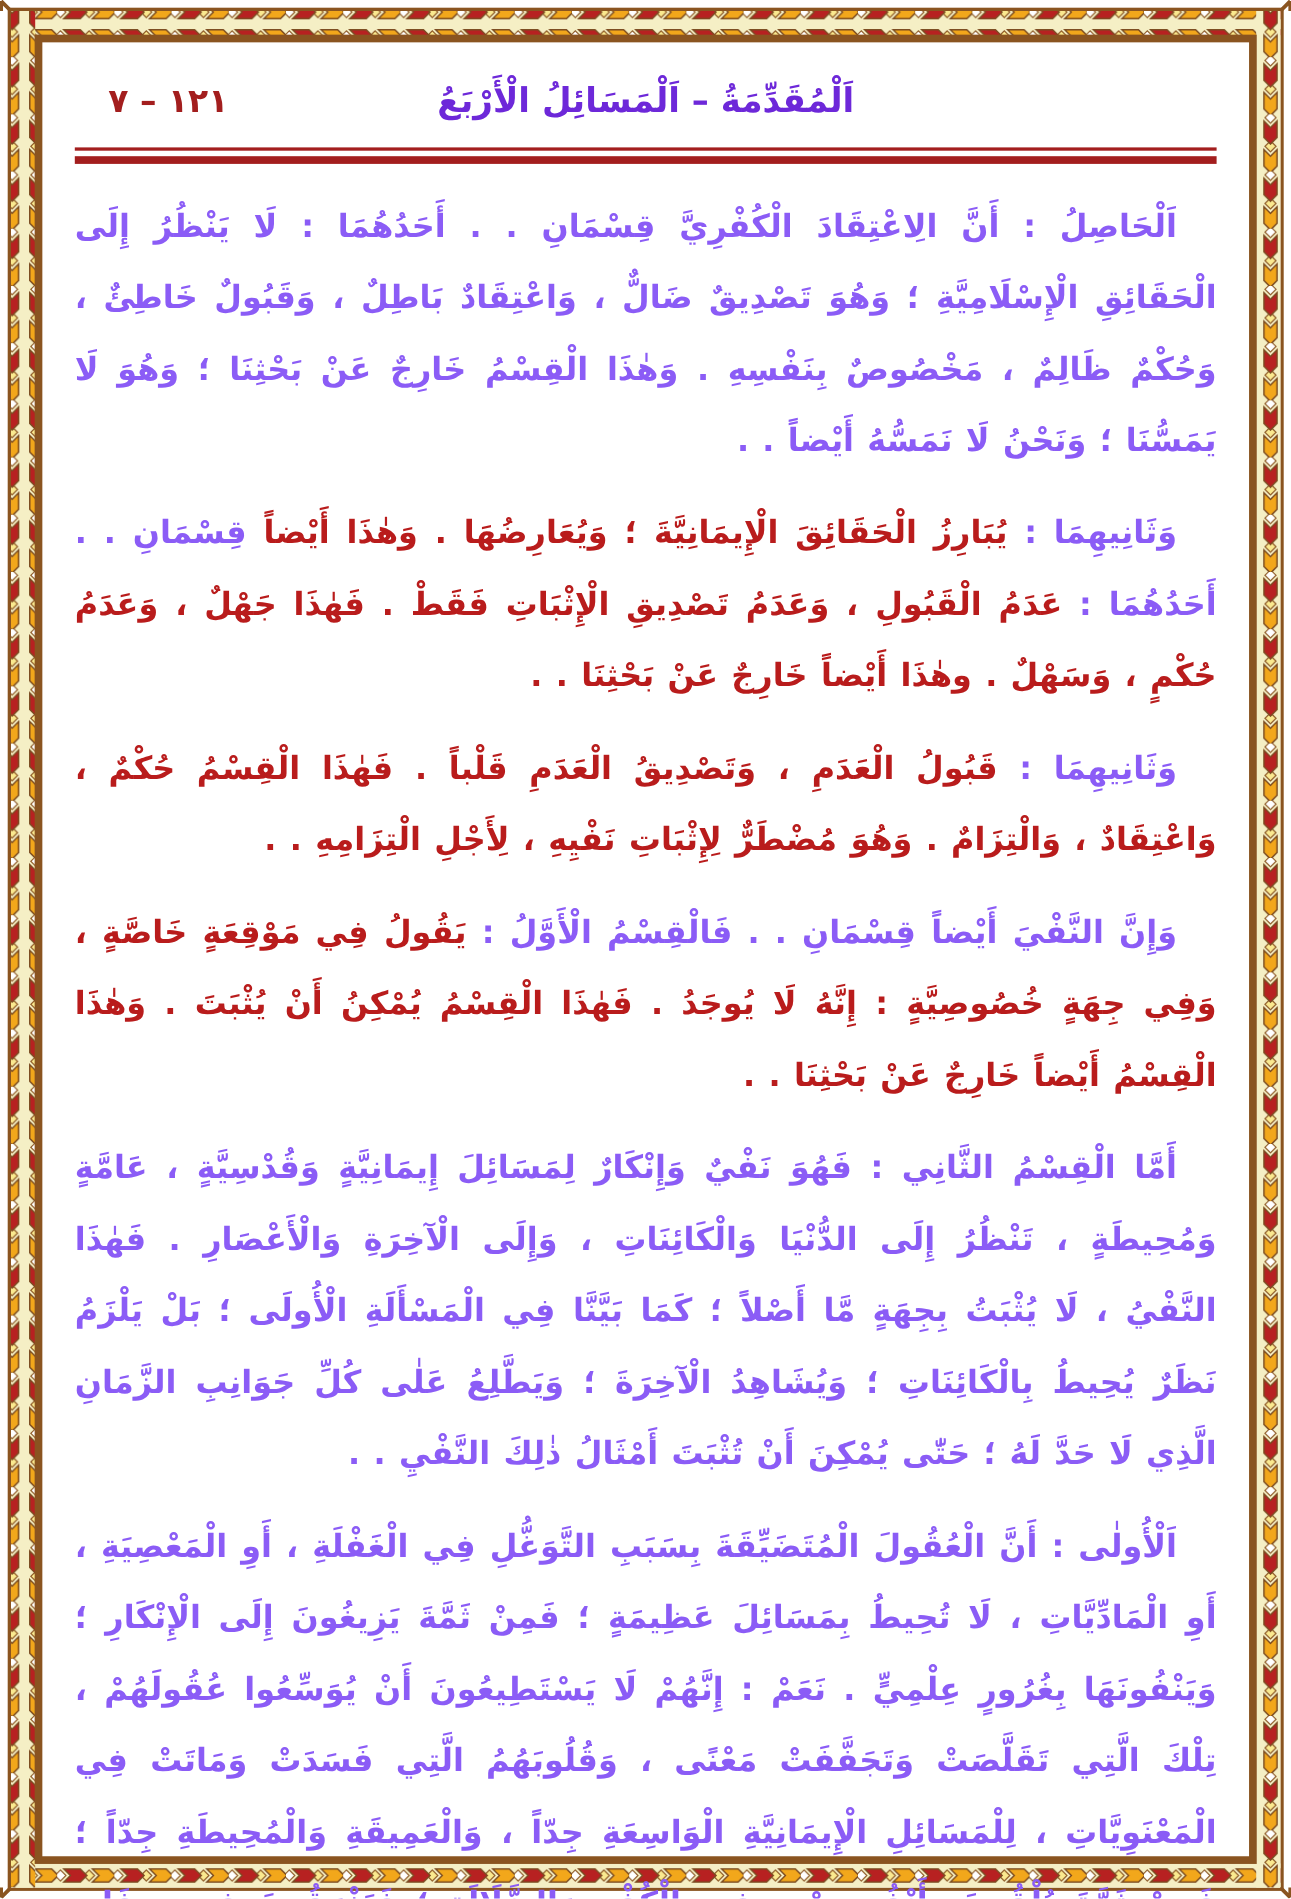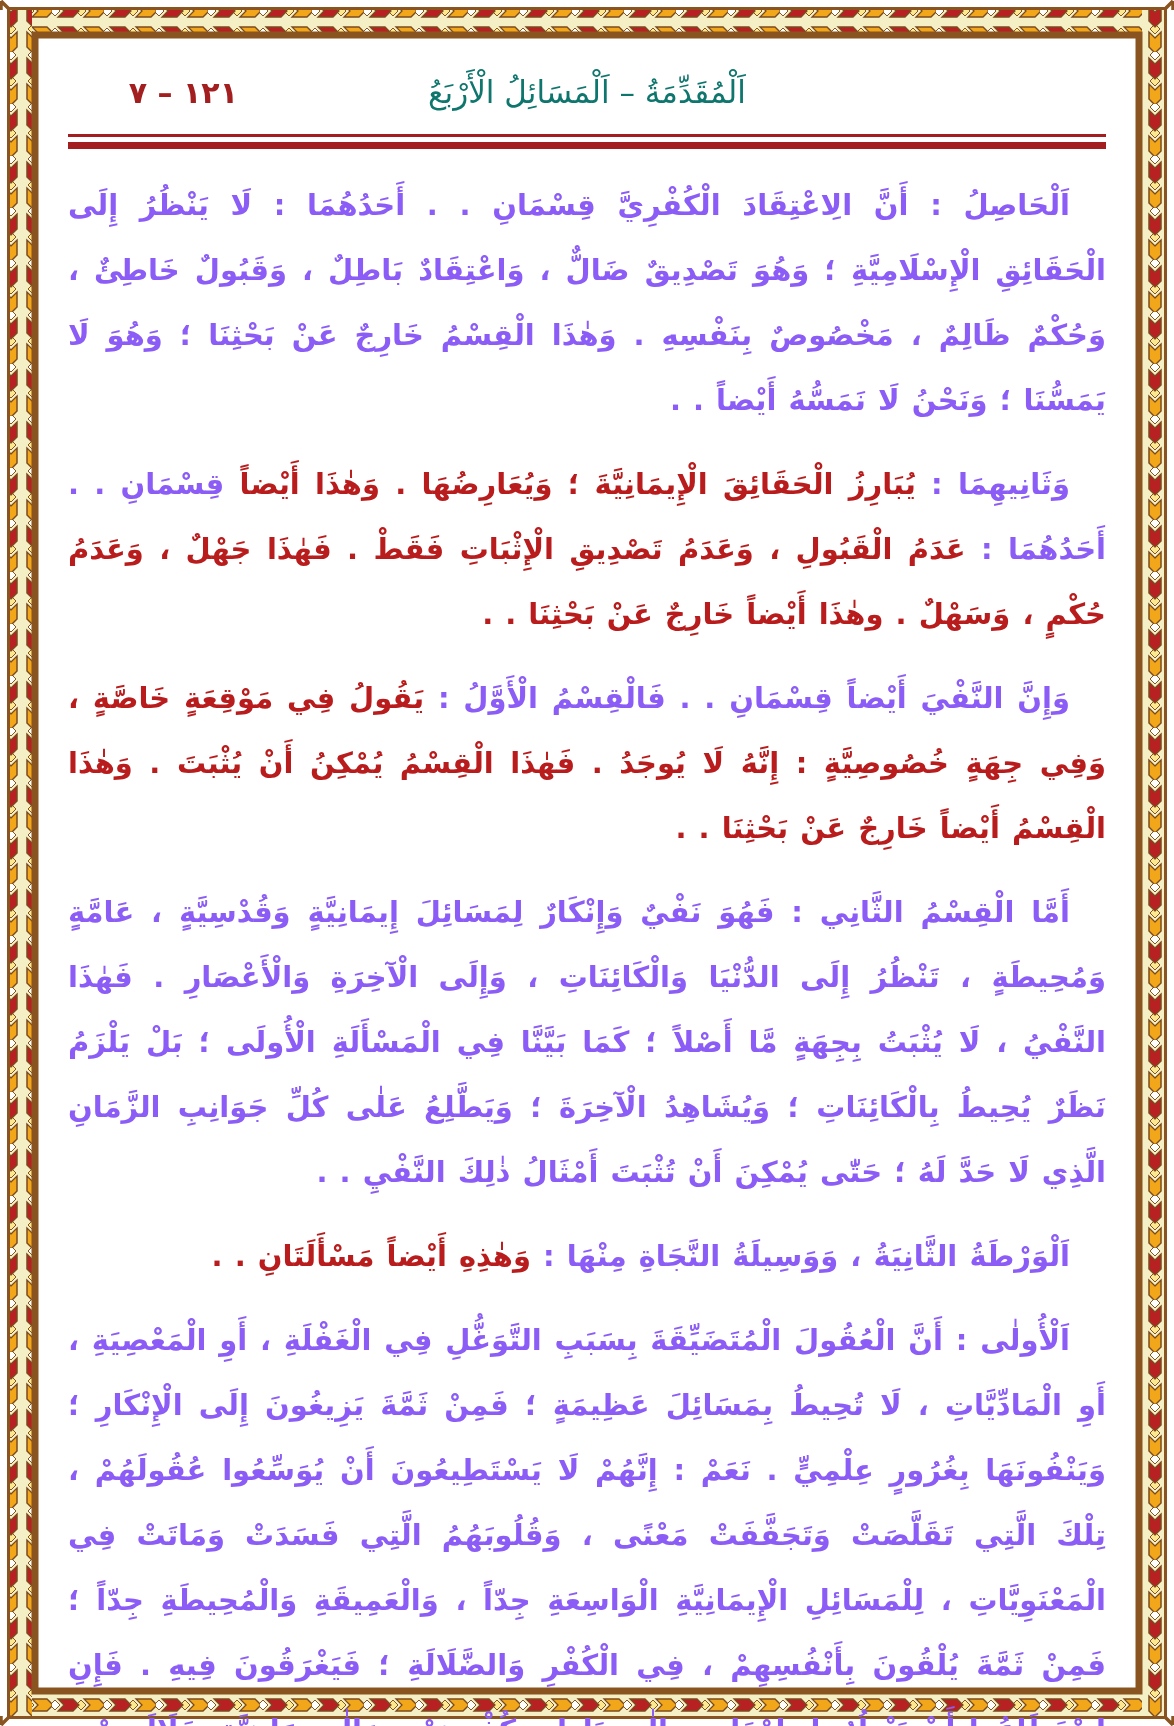--- a/index.html
+++ b/index.html
@@ -23,32 +23,32 @@
   .header {
     direction:rtl;
     display:grid;
     grid-template-columns:170px 1fr 170px;
     align-items:center;
     height:72px;
   }
   .page-number {
     grid-column:3;
     direction:ltr;
-    text-align:right;
+    text-align:center;
     font-size:30px;
     font-weight:700;
     color:#A31E1E;
     letter-spacing:2px;
   }
   .page-title {
     grid-column:2;
     text-align:center;
     font-size:31px;
-    font-weight:400;
-    color:#0f766e;
+    font-weight:700;
+    color:#6d28d9;
   }
   .header-rule { margin-top:6px; }
   .header-rule .thin  { height:3px; background:#A31E1E; }
   .header-rule .gap   { height:5px; background:transparent; }
   .header-rule .thick { height:7px; background:#A31E1E; }
   .body-text { margin-top:24px; }
   .para {
     direction:rtl;
     text-align:justify;
     text-align-last:right;
@@ -119,33 +119,33 @@
       <span data-color="red">اَلْحَاصِلُ : أَنَّ الِاعْتِقَادَ الْكُفْرِيَّ قِسْمَانِ . . أَحَدُهُمَا : لَا يَنْظُرُ إِلَى الْحَقَائِقِ الْإِسْلَامِيَّةِ ؛ وَهُوَ تَصْدِيقٌ ضَالٌّ ، وَاعْتِقَادٌ بَاطِلٌ ، وَقَبُولٌ خَاطِئٌ ، وَحُكْمٌ ظَالِمٌ ، مَخْصُوصٌ بِنَفْسِهِ . وَهٰذَا الْقِسْمُ خَارِجٌ عَنْ بَحْثِنَا ؛ وَهُوَ لَا يَمَسُّنَا ؛ وَنَحْنُ لَا نَمَسُّهُ أَيْضاً . .</span>
     </p>
 
     <p class="para">
       <span data-color="red">وَثَانِيهِمَا : </span>
       <span data-color="black">يُبَارِزُ الْحَقَائِقَ الْإِيمَانِيَّةَ ؛ وَيُعَارِضُهَا . وَهٰذَا أَيْضاً </span>
       <span data-color="red">قِسْمَانِ . . أَحَدُهُمَا : </span>
       <span data-color="black">عَدَمُ الْقَبُولِ ، وَعَدَمُ تَصْدِيقِ الْإِثْبَاتِ فَقَطْ . فَهٰذَا جَهْلٌ ، وَعَدَمُ حُكْمٍ ، وَسَهْلٌ . وهٰذَا أَيْضاً خَارِجٌ عَنْ بَحْثِنَا . .</span>
     </p>
 
+    <p class="para">
+      <span data-color="red">وَثَانِيهِمَا : </span>
+      <span data-color="black">قَبُولُ الْعَدَمِ ، وَتَصْدِيقُ الْعَدَمِ قَلْباً . فَهٰذَا الْقِسْمُ حُكْمٌ ، وَاعْتِقَادٌ ، وَالْتِزَامٌ . وَهُوَ مُضْطَرٌّ لِإِثْبَاتِ نَفْيِهِ ، لِأَجْلِ الْتِزَامِهِ . .</span>
+    </p>
 
     <p class="para">
       <span data-color="red">وَإِنَّ النَّفْيَ أَيْضاً قِسْمَانِ . . فَالْقِسْمُ الْأَوَّلُ : </span>
       <span data-color="black">يَقُولُ فِي مَوْقِعَةٍ خَاصَّةٍ ، وَفِي جِهَةٍ خُصُوصِيَّةٍ : إِنَّهُ لَا يُوجَدُ . فَهٰذَا الْقِسْمُ يُمْكِنُ أَنْ يُثْبَتَ . وَهٰذَا الْقِسْمُ أَيْضاً خَارِجٌ عَنْ بَحْثِنَا . .</span>
     </p>
 
     <p class="para">
       <span data-color="red">أَمَّا الْقِسْمُ الثَّانِي : فَهُوَ نَفْيٌ وَإِنْكَارٌ لِمَسَائِلَ إِيمَانِيَّةٍ وَقُدْسِيَّةٍ ، عَامَّةٍ وَمُحِيطَةٍ ، تَنْظُرُ إِلَى الدُّنْيَا وَالْكَائِنَاتِ ، وَإِلَى الْآخِرَةِ وَالْأَعْصَارِ . فَهٰذَا النَّفْيُ ، لَا يُثْبَتُ بِجِهَةٍ مَّا أَصْلاً ؛ كَمَا بَيَّنَّا فِي الْمَسْأَلَةِ الْأُولَى ؛ بَلْ يَلْزَمُ نَظَرٌ يُحِيطُ بِالْكَائِنَاتِ ؛ وَيُشَاهِدُ الْآخِرَةَ ؛ وَيَطَّلِعُ عَلٰى كُلِّ جَوَانِبِ الزَّمَانِ الَّذِي لَا حَدَّ لَهُ ؛ حَتّٰى يُمْكِنَ أَنْ تُثْبَتَ أَمْثَالُ ذٰلِكَ النَّفْيِ . .</span>
     </p>
 
-    <p class="para">
-      <span data-color="red">اَلْوَرْطَةُ الثَّانِيَةُ ، وَوَسِيلَةُ النَّجَاةِ مِنْهَا : </span>
-      <span data-color="black">وَهٰذِهِ أَيْضاً مَسْأَلَتَانِ . .</span>
-    </p>
 
     <p class="para">
       <span data-color="red">اَلْأُولٰى : أَنَّ الْعُقُولَ الْمُتَضَيِّقَةَ بِسَبَبِ التَّوَغُّلِ فِي الْغَفْلَةِ ، أَوِ الْمَعْصِيَةِ ، أَوِ الْمَادِّيَّاتِ ، لَا تُحِيطُ بِمَسَائِلَ عَظِيمَةٍ ؛ فَمِنْ ثَمَّةَ يَزِيغُونَ إِلَى الْإِنْكَارِ ؛ وَيَنْفُونَهَا بِغُرُورٍ عِلْمِيٍّ . نَعَمْ : إِنَّهُمْ لَا يَسْتَطِيعُونَ أَنْ يُوَسِّعُوا عُقُولَهُمْ ، تِلْكَ الَّتِي تَقَلَّصَتْ وَتَجَفَّفَتْ مَعْنًى ، وَقُلُوبَهُمُ الَّتِي فَسَدَتْ وَمَاتَتْ فِي الْمَعْنَوِيَّاتِ ، لِلْمَسَائِلِ الْإِيمَانِيَّةِ الْوَاسِعَةِ جِدّاً ، وَالْعَمِيقَةِ وَالْمُحِيطَةِ جِدّاً ؛ فَمِنْ ثَمَّةَ يُلْقُونَ بِأَنْفُسِهِمْ ، فِي الْكُفْرِ وَالضَّلَالَةِ ؛ فَيَغْرَقُونَ فِيهِ . فَإِنِ اسْتَطَاعُوا أَنْ يَنْظُرُوا بِإِمْعَانٍ ، إِلٰى بَاطِنِ كُفْرِهِمْ ، وَإِلٰى مَاهِيَّةِ ضَلَالَتِهِمْ ، فَسَيَرَوْنَ أَنَّ مِئَةَ دَرَجَةٍ مِنَ الْمُحَالِ وَالِامْتِنَاعِ ، وَعَدَمِ</span>
     </p>
 
   </div>
 </div>
 
 </body></html>

